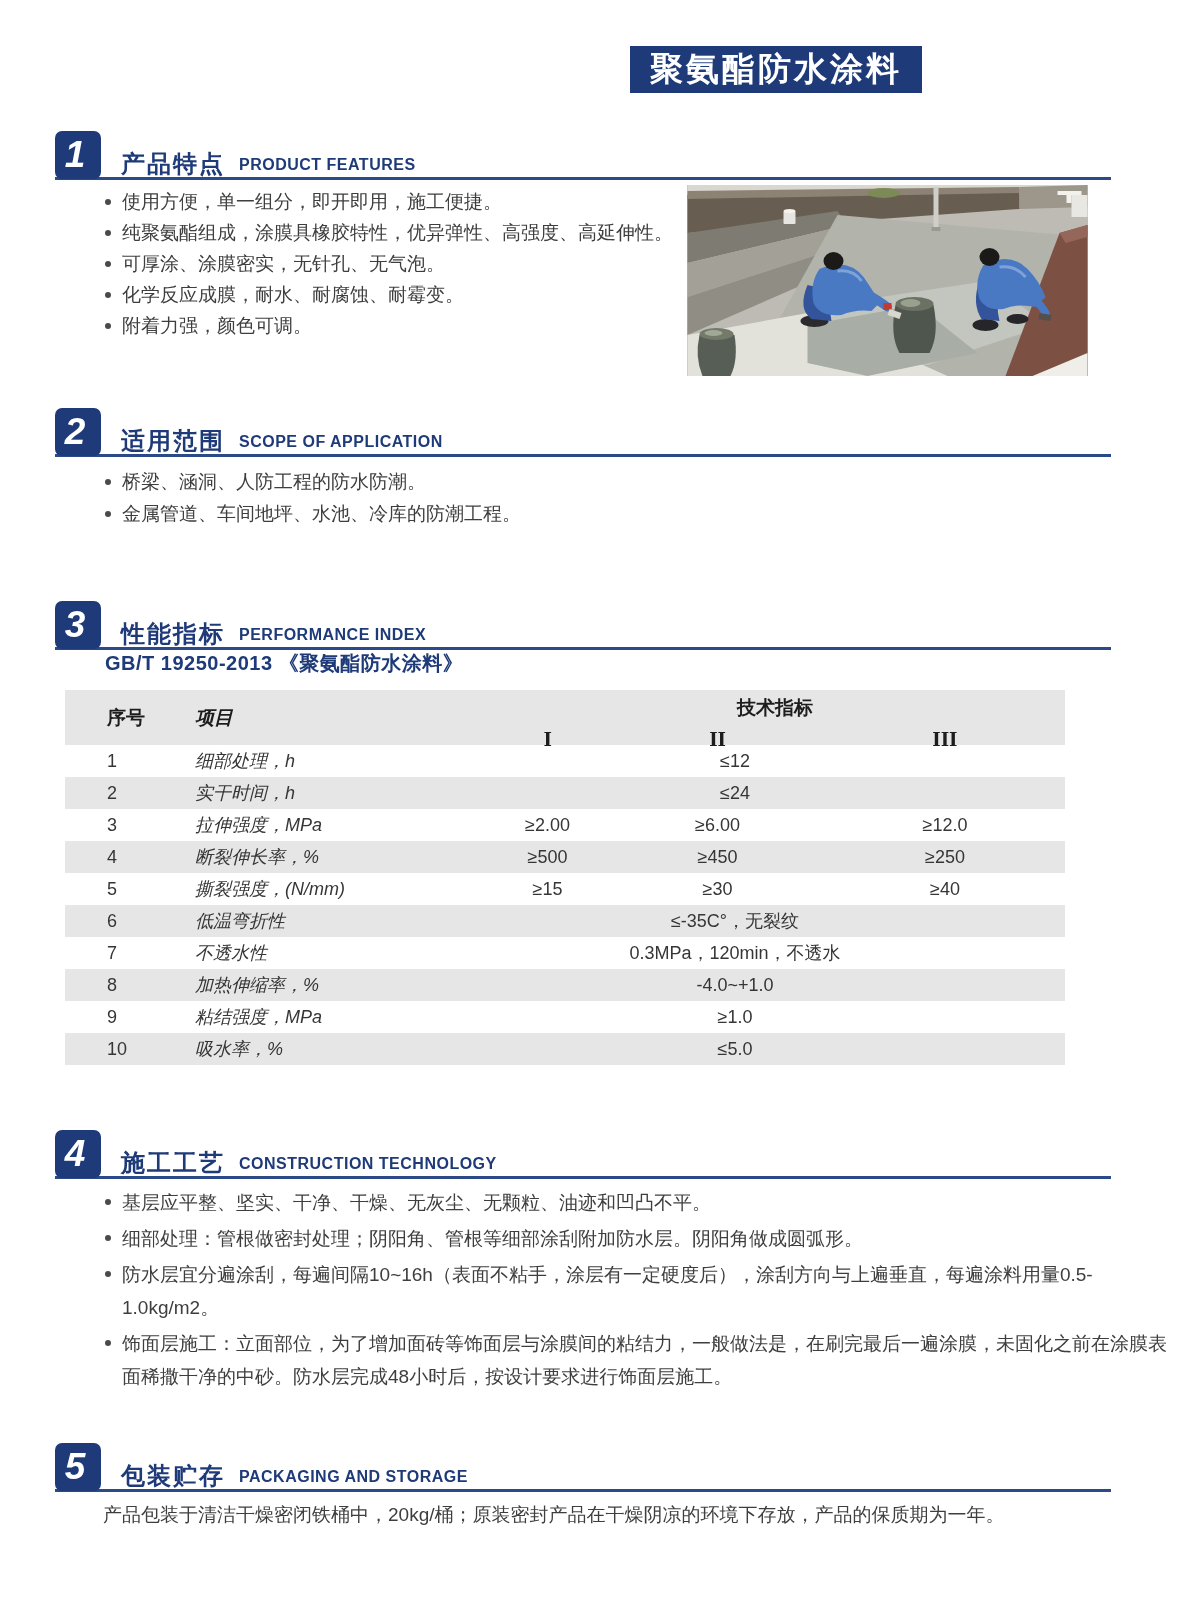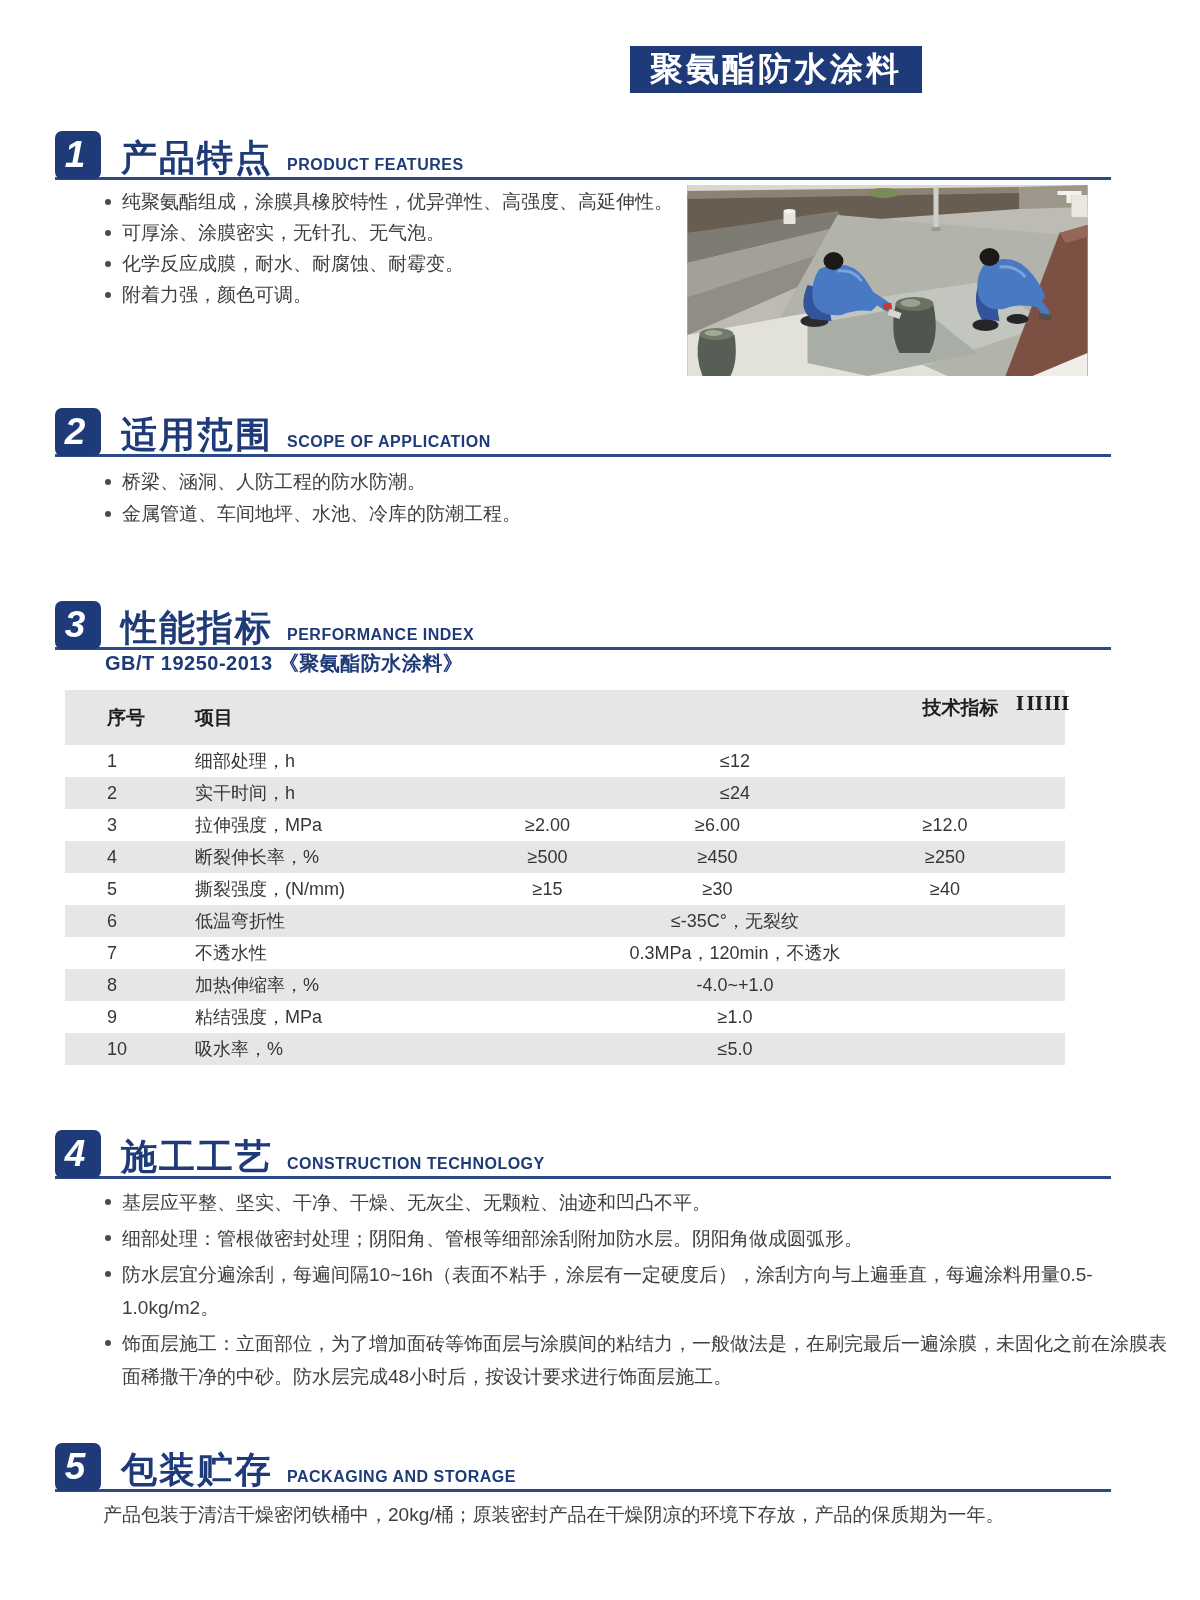--- a/index.html
+++ b/index.html
@@ -24,21 +24,21 @@
     border-bottom:3px solid #2c4a87;
     display:flex; align-items:flex-end;
   }
   .sec-num {
     width:46px; height:48px; background:#1e3a78; border-radius:7px;
     color:#fff; font-size:37px; font-weight:bold; font-style:italic;
     display:flex; align-items:center; justify-content:center;
     padding-right:6px; margin-bottom:-2px; flex:none;
   }
   .sec-title-zh {
-    font-size:36px; font-weight:bold; color:#1e3a78;
+    font-size:24px; font-weight:bold; color:#1e3a78;
     margin-left:20px; margin-bottom:1px; line-height:1; letter-spacing:2px;
   }
   .sec-title-en {
     font-size:16px; font-weight:bold; color:#1e3a78;
     margin-left:14px; margin-bottom:4px; letter-spacing:0.5px; line-height:1;
   }
   
   .bullets { position:absolute; list-style:none; }
   .bullets li {
     position:relative; padding-left:22px;
@@ -64,23 +64,23 @@
   .standard {
     position:absolute; left:105px; top:650px;
     font-size:20px; font-weight:bold; color:#1e3a78; letter-spacing:0.5px;
   }
   .ptable {
     position:absolute; left:65px; top:690px; width:1000px;
     font-size:18px; color:#363636;
   }
   .t-head { background:#e6e6e6; height:55px; display:flex; color:#1d1d1d; }
   .t-no   { width:13%; display:flex; align-items:center; padding-left:42px; }
-  .t-item { width:29%; display:flex; align-items:center; }
+  .t-item { width:29%; display:flex; align-items:center;font-style:italic; }
   .t-head .t-no, .t-head .t-item { font-weight:bold; font-size:19px; }
-  .t-tech { width:58%; display:flex; flex-direction:row; justify-content:flex-end; }
+  .t-tech { width:58%; display:flex; flex-direction:column; justify-content:flex-start; }
   .t-tech-title { text-align:center; font-weight:bold; font-size:19px; padding-top:5px; }
   .t-tech-line  { height:1px; background:#8e8e8e; margin:5px 8px 0 8px; }
   .t-tech-subs  { display:flex; font-weight:bold; font-family:"DejaVu Serif","Liberation Serif",serif; padding:3px 0 2px; }
   .t-tech-subs span:nth-child(1){ width:21.6%; text-align:center; }
   .t-tech-subs span:nth-child(2){ width:37.0%; text-align:center; }
   .t-tech-subs span:nth-child(3){ width:41.4%; text-align:center; }
   .t-row { display:flex; height:32px; align-items:center; }
   .t-row.alt { background:#e6e6e6; }
   .t-v1 { width:12.5%; text-align:center; }
   .t-v2 { width:21.5%; text-align:center; }
@@ -96,20 +96,21 @@
 <body>
 
 <div class="banner">聚氨酯防水涂料</div>
 
 <div class="sec-header" style="top:128px">
   <div class="sec-num">1</div>
   <div class="sec-title-zh">产品特点</div>
   <div class="sec-title-en">PRODUCT FEATURES</div>
 </div>
 <ul class="bullets list-s1">
+  <li>使用方便，单一组分，即开即用，施工便捷。</li>
   <li>纯聚氨酯组成，涂膜具橡胶特性，优异弹性、高强度、高延伸性。</li>
   <li>可厚涂、涂膜密实，无针孔、无气泡。</li>
   <li>化学反应成膜，耐水、耐腐蚀、耐霉变。</li>
   <li>附着力强，颜色可调。</li>
 </ul>
 
 <div class="photo">
   <svg viewBox="0 0 400 191">
     <rect width="400" height="191" fill="#bdbbb4"></rect>
     <rect width="400" height="10" fill="#d9d7d0"></rect>

